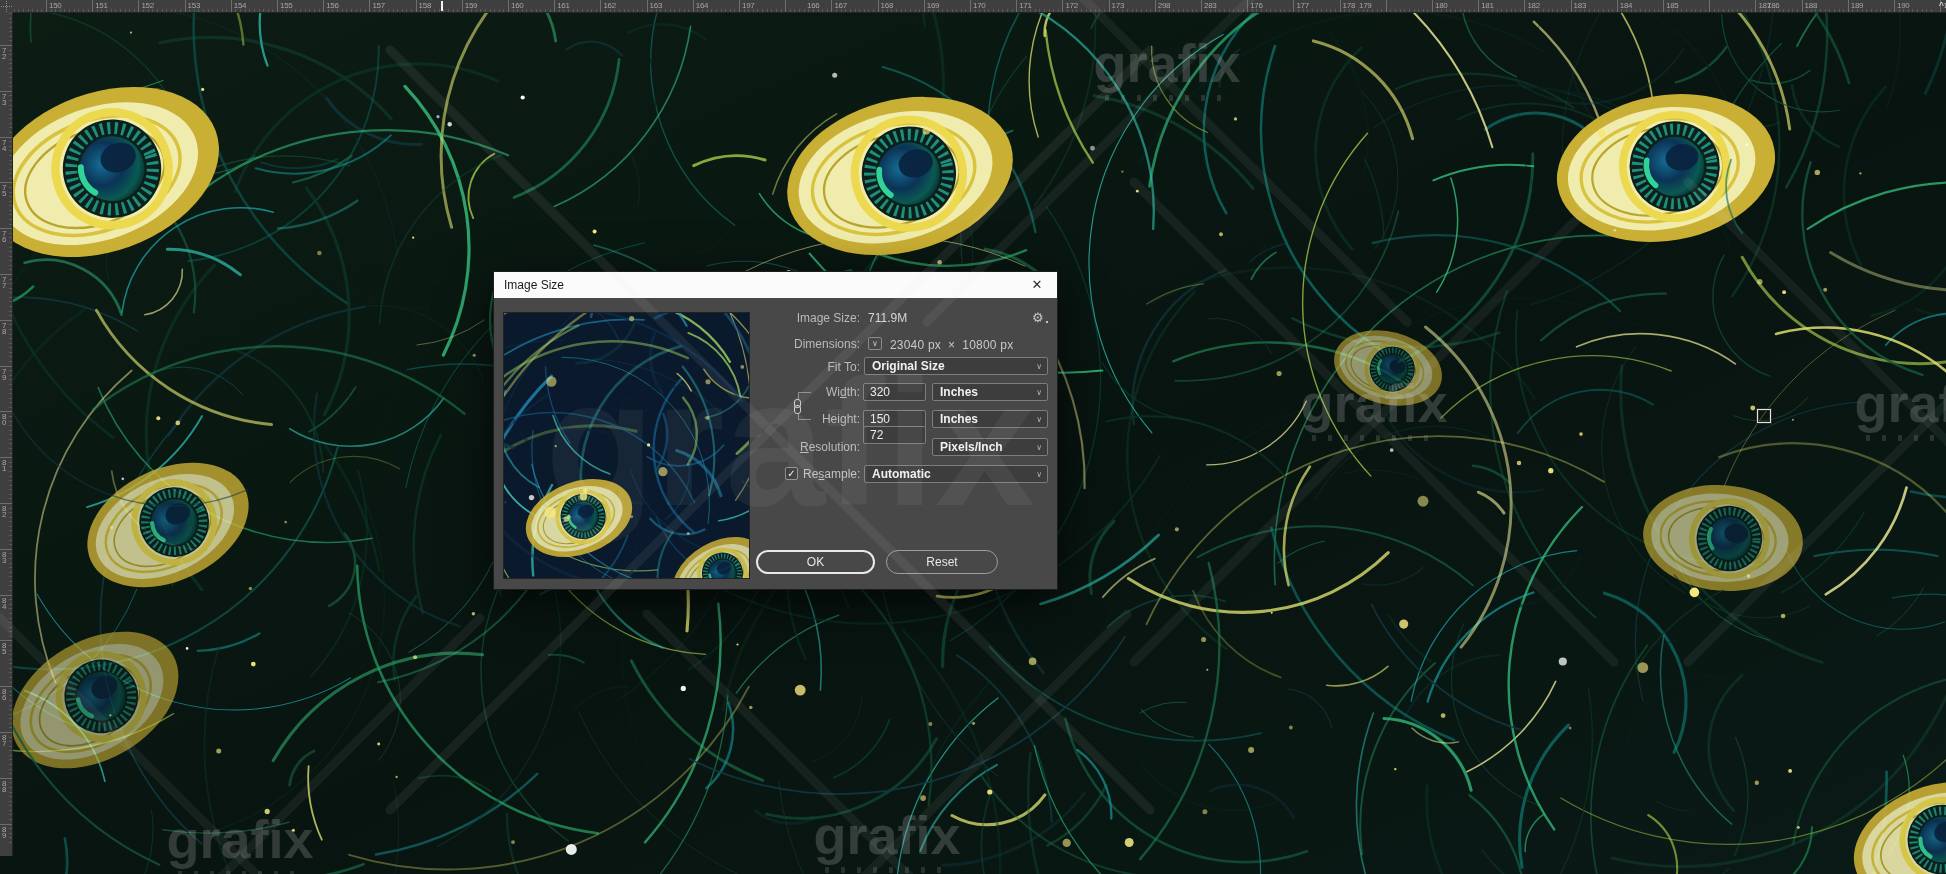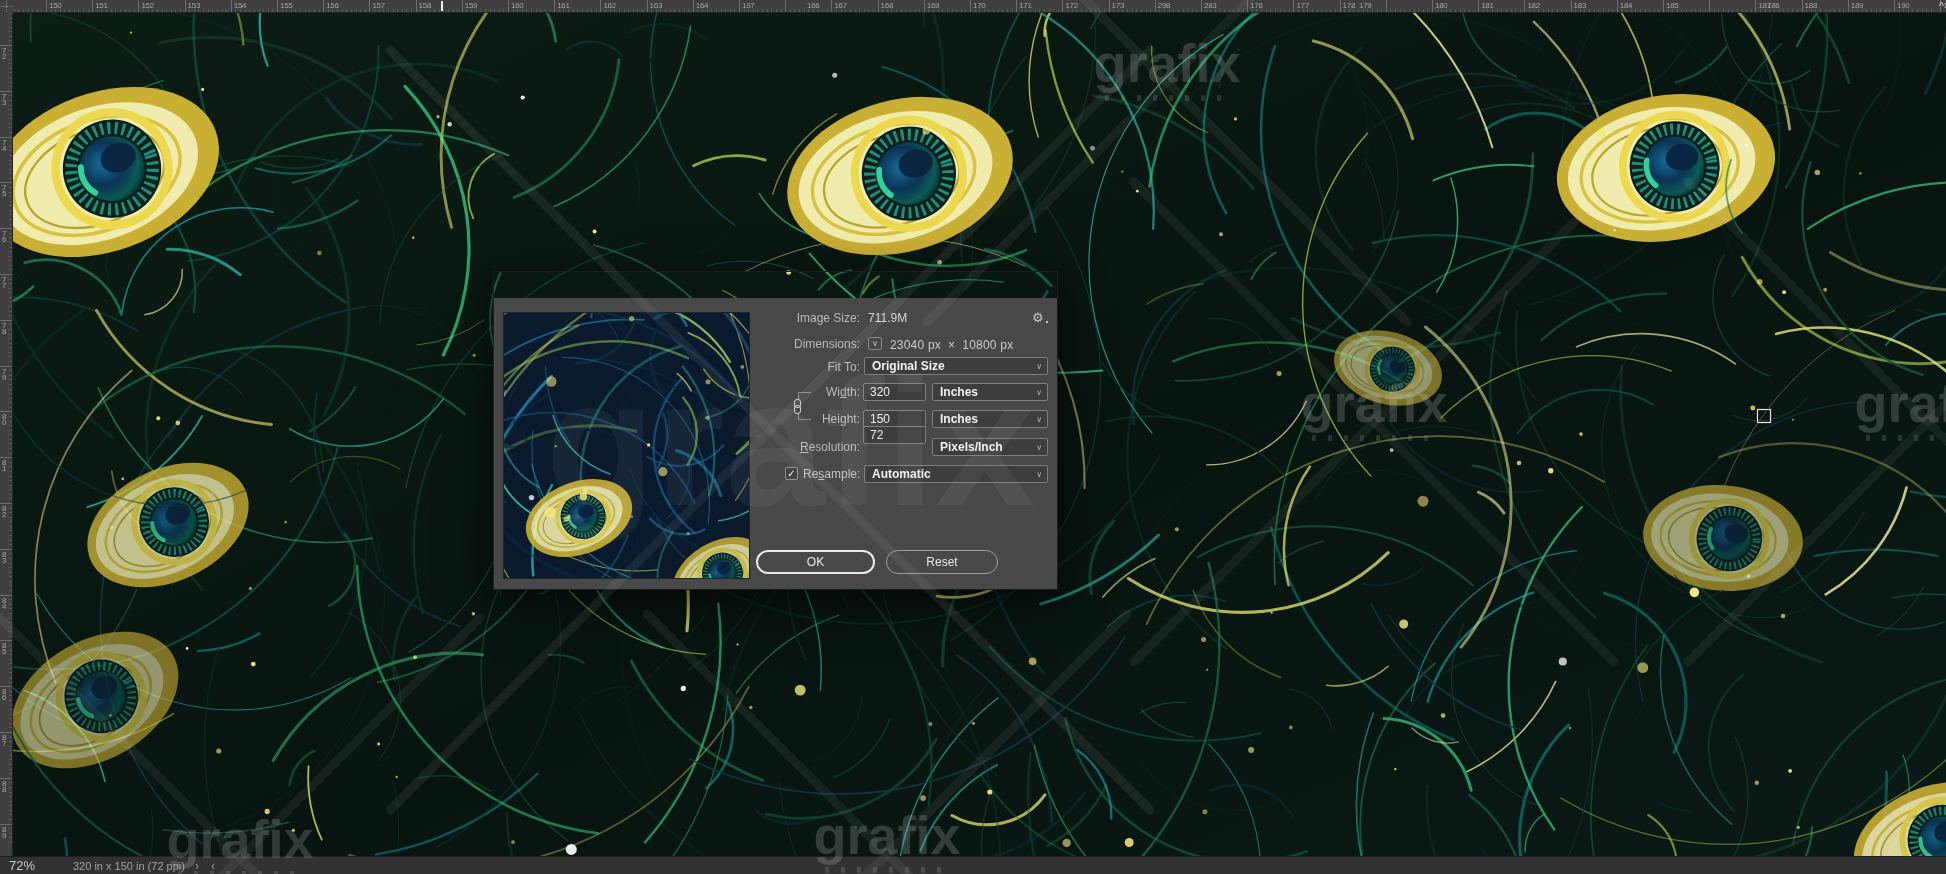--- a/index.html
+++ b/index.html
@@ -1502,20 +1502,26 @@
 7</div>
       <div class="tickv" style="top: 764.8px; width: 12px;"></div>
       <div class="rlabelv" style="top: 767.8px;">8
 8</div>
       <div class="tickv" style="top: 810.6px; width: 12px;"></div>
       <div class="rlabelv" style="top: 813.6px;">8
 9</div>
     </div>
 
   <div class="dlg">
+    <div class="dlg-title">
+      <span class="dlg-title-text">Image Size</span>
+      <span class="dlg-close">
+        <span>✕</span>
+      </span>
+    </div>
     <div class="dlg-body">
       <div class="preview">
         <svg id="pv" width="247" height="267">
             <rect x="0" y="0" width="247" height="267" fill="#0a1a2c"></rect>
             <g>
               <path d="M -18.7 41.3 A 202.3 202.3 0 0 1 60.8 27.3" fill="none" stroke="#0d2f4e" stroke-width="1.05" opacity="0.52" stroke-linecap="round"></path>
               <path d="M 143.2 143.8 A 59.3 59.3 0 0 0 219.5 132.3" fill="none" stroke="#155a86" stroke-width="1.90" opacity="0.72" stroke-linecap="round"></path>
               <path d="M 138.5 -141.8 A 207.0 207.0 0 0 1 298.0 -45.5" fill="none" stroke="#0a1f33" stroke-width="2.05" opacity="0.44" stroke-linecap="round"></path>
               <path d="M 192.0 -118.7 A 176.8 176.8 0 0 0 87.0 3.9" fill="none" stroke="#1f86ac" stroke-width="2.46" opacity="0.52" stroke-linecap="round"></path>
               <path d="M -42.0 65.0 A 285.0 285.0 0 0 1 127.6 -221.4" fill="none" stroke="#9fd45f" stroke-width="1.47" opacity="0.63" stroke-linecap="round"></path>
@@ -1756,26 +1762,20 @@
       <div class="dd" style="left:370px;top:167px;width:184px;">
         <span class="dd-val">Automatic</span>
         <span class="dd-chev">∨</span>
       </div>
 
       <button class="btn btn-ok">OK</button>
       <button class="btn btn-reset">Reset</button>
     </div>
   </div>
 
-  <div class="statusbar">
-    <span class="zoom-field">72%</span>
-    <span class="doc-info">320 in x 150 in (72 ppi)</span>
-    <span class="st-arrow" style="left:195px;">›</span>
-    <span class="st-arrow" style="left:211px;">‹</span>
-  </div>
 
   <svg class="wm" id="wmSvg" width="1946" height="874">
       <line x1="390" y1="50" x2="1150" y2="810" stroke="#e8e8e8" stroke-width="9" opacity="0.07" stroke-linecap="round"></line>
       <line x1="1150" y1="50" x2="390" y2="810" stroke="#e8e8e8" stroke-width="9" opacity="0.07" stroke-linecap="round"></line>
       <line x1="927" y1="-158" x2="1407" y2="322" stroke="#e8e8e8" stroke-width="9" opacity="0.06" stroke-linecap="round"></line>
       <line x1="1407" y1="-158" x2="927" y2="322" stroke="#e8e8e8" stroke-width="9" opacity="0.06" stroke-linecap="round"></line>
       <line x1="1134" y1="182" x2="1614" y2="662" stroke="#e8e8e8" stroke-width="9" opacity="0.06" stroke-linecap="round"></line>
       <line x1="1614" y1="182" x2="1134" y2="662" stroke="#e8e8e8" stroke-width="9" opacity="0.06" stroke-linecap="round"></line>
       <line x1="0" y1="618" x2="480" y2="1098" stroke="#e8e8e8" stroke-width="9" opacity="0.06" stroke-linecap="round"></line>
       <line x1="480" y1="618" x2="0" y2="1098" stroke="#e8e8e8" stroke-width="9" opacity="0.06" stroke-linecap="round"></line>

